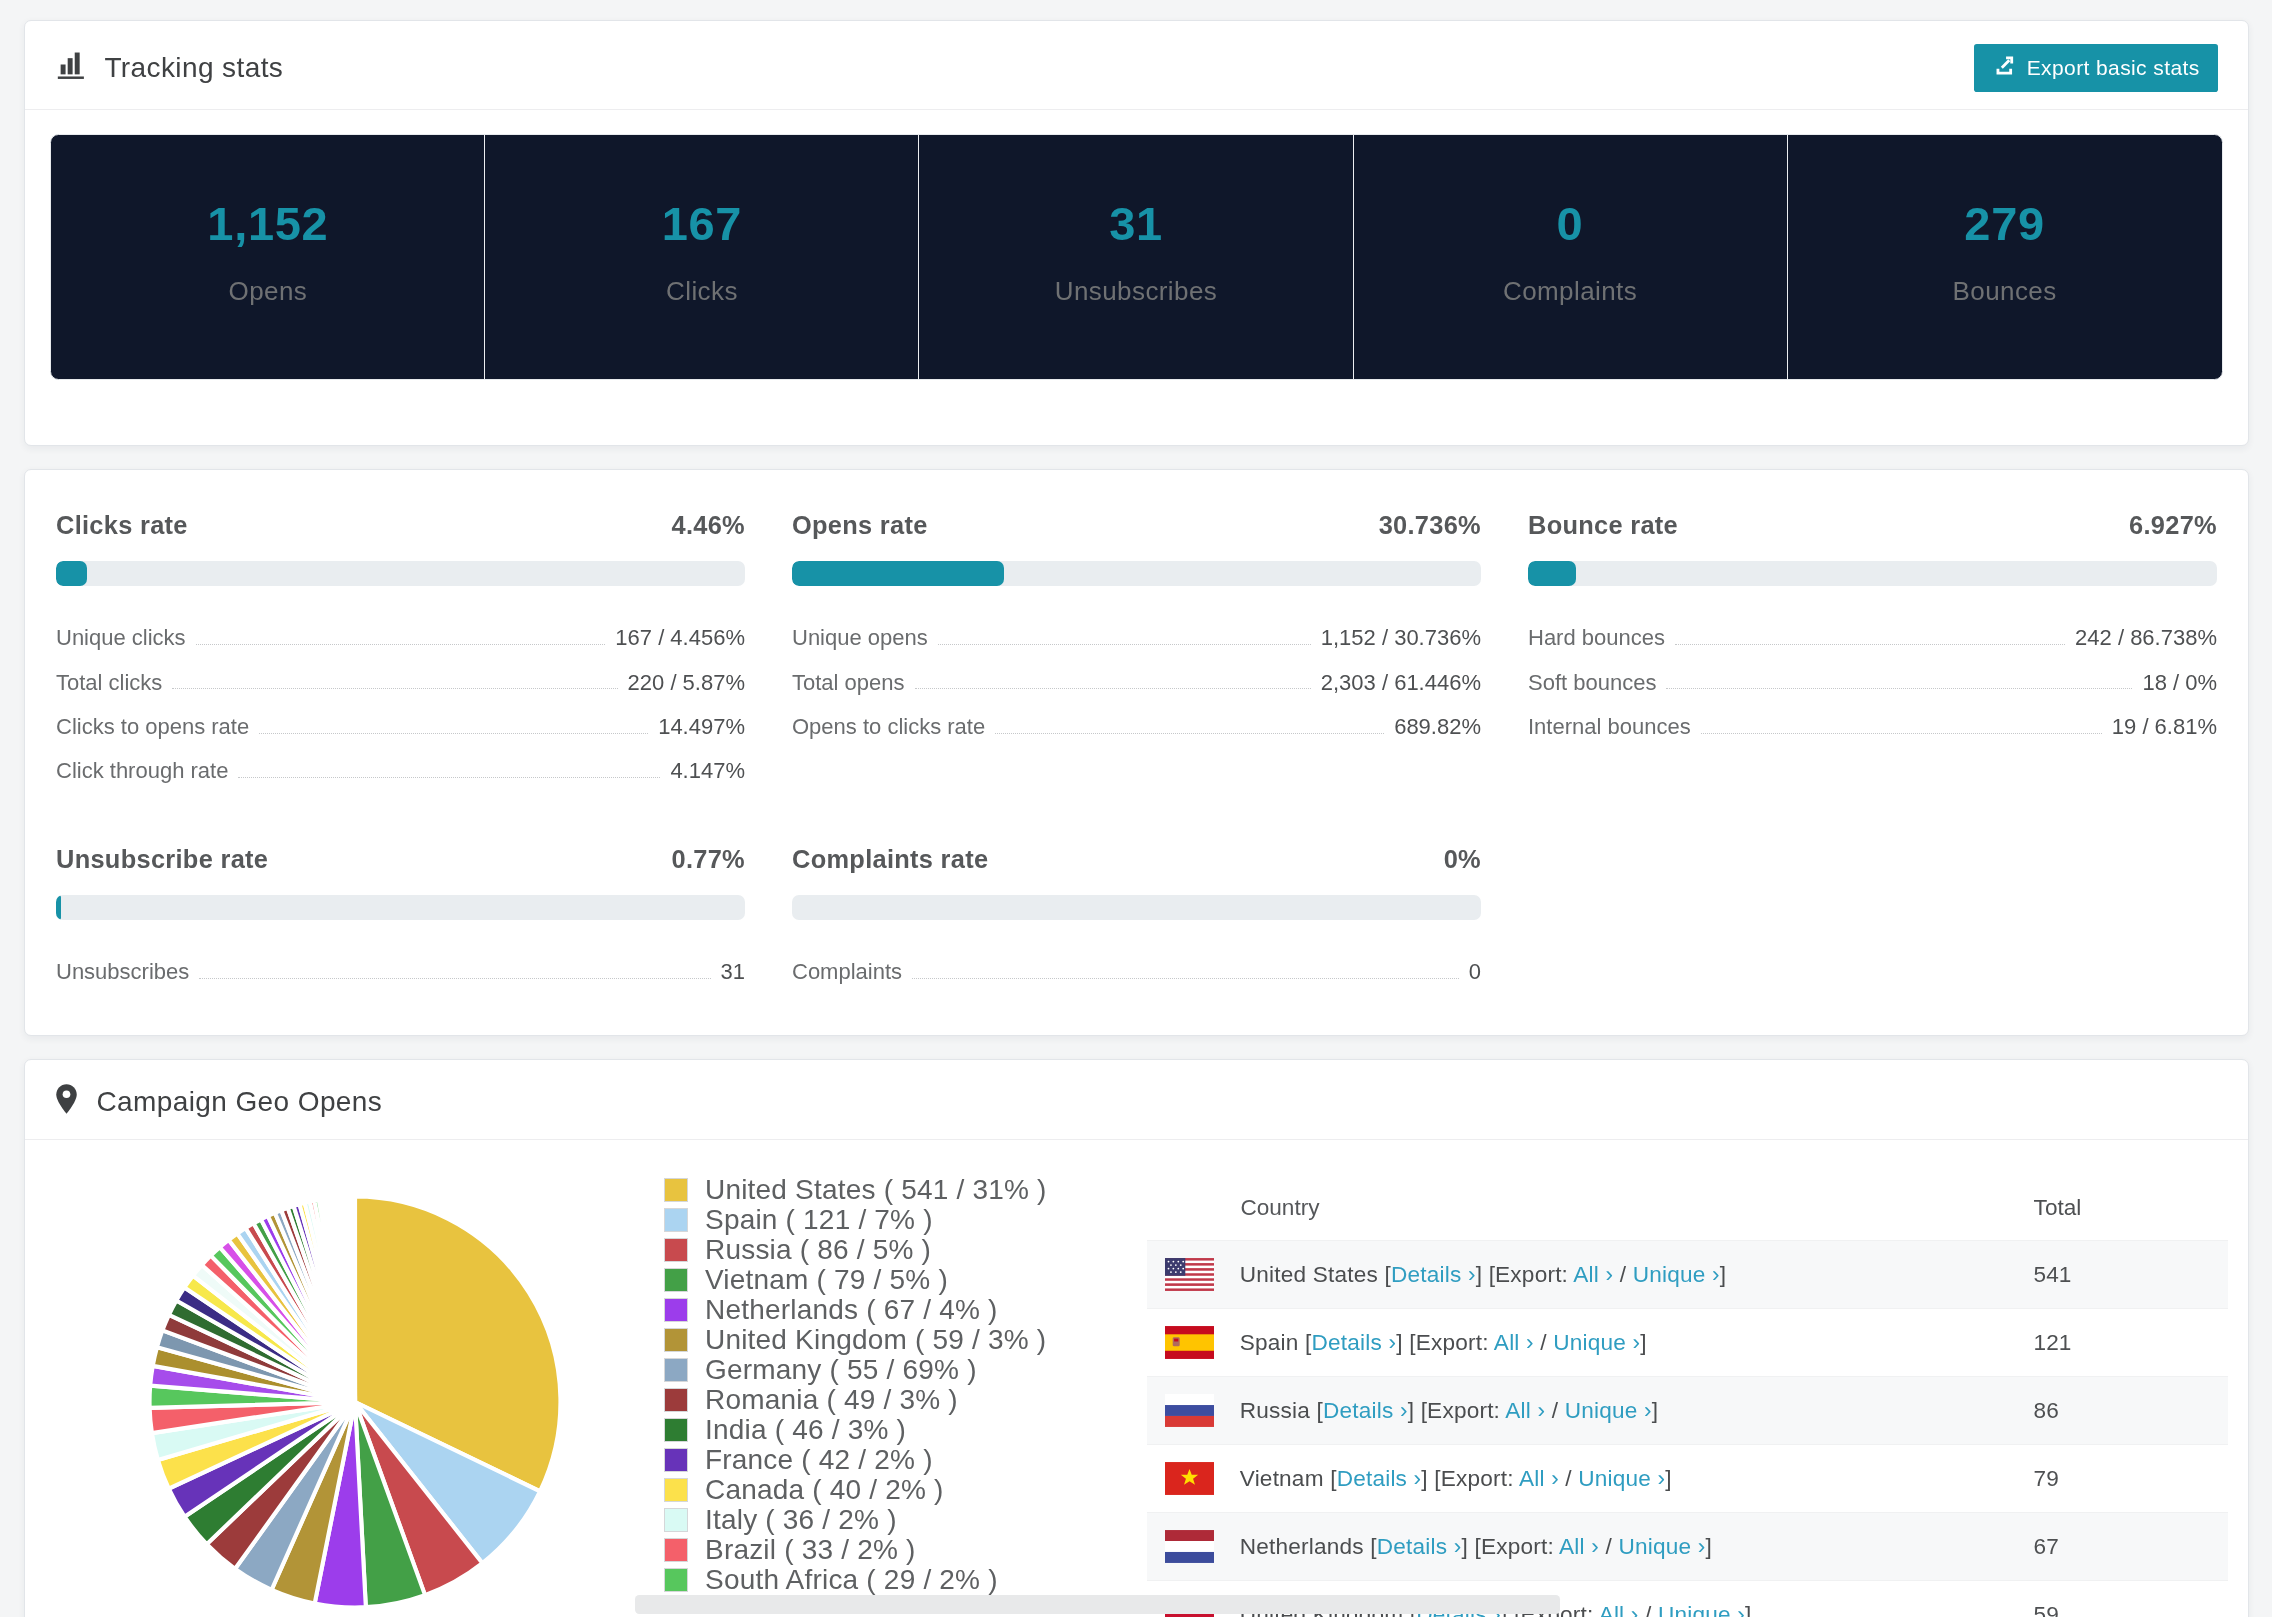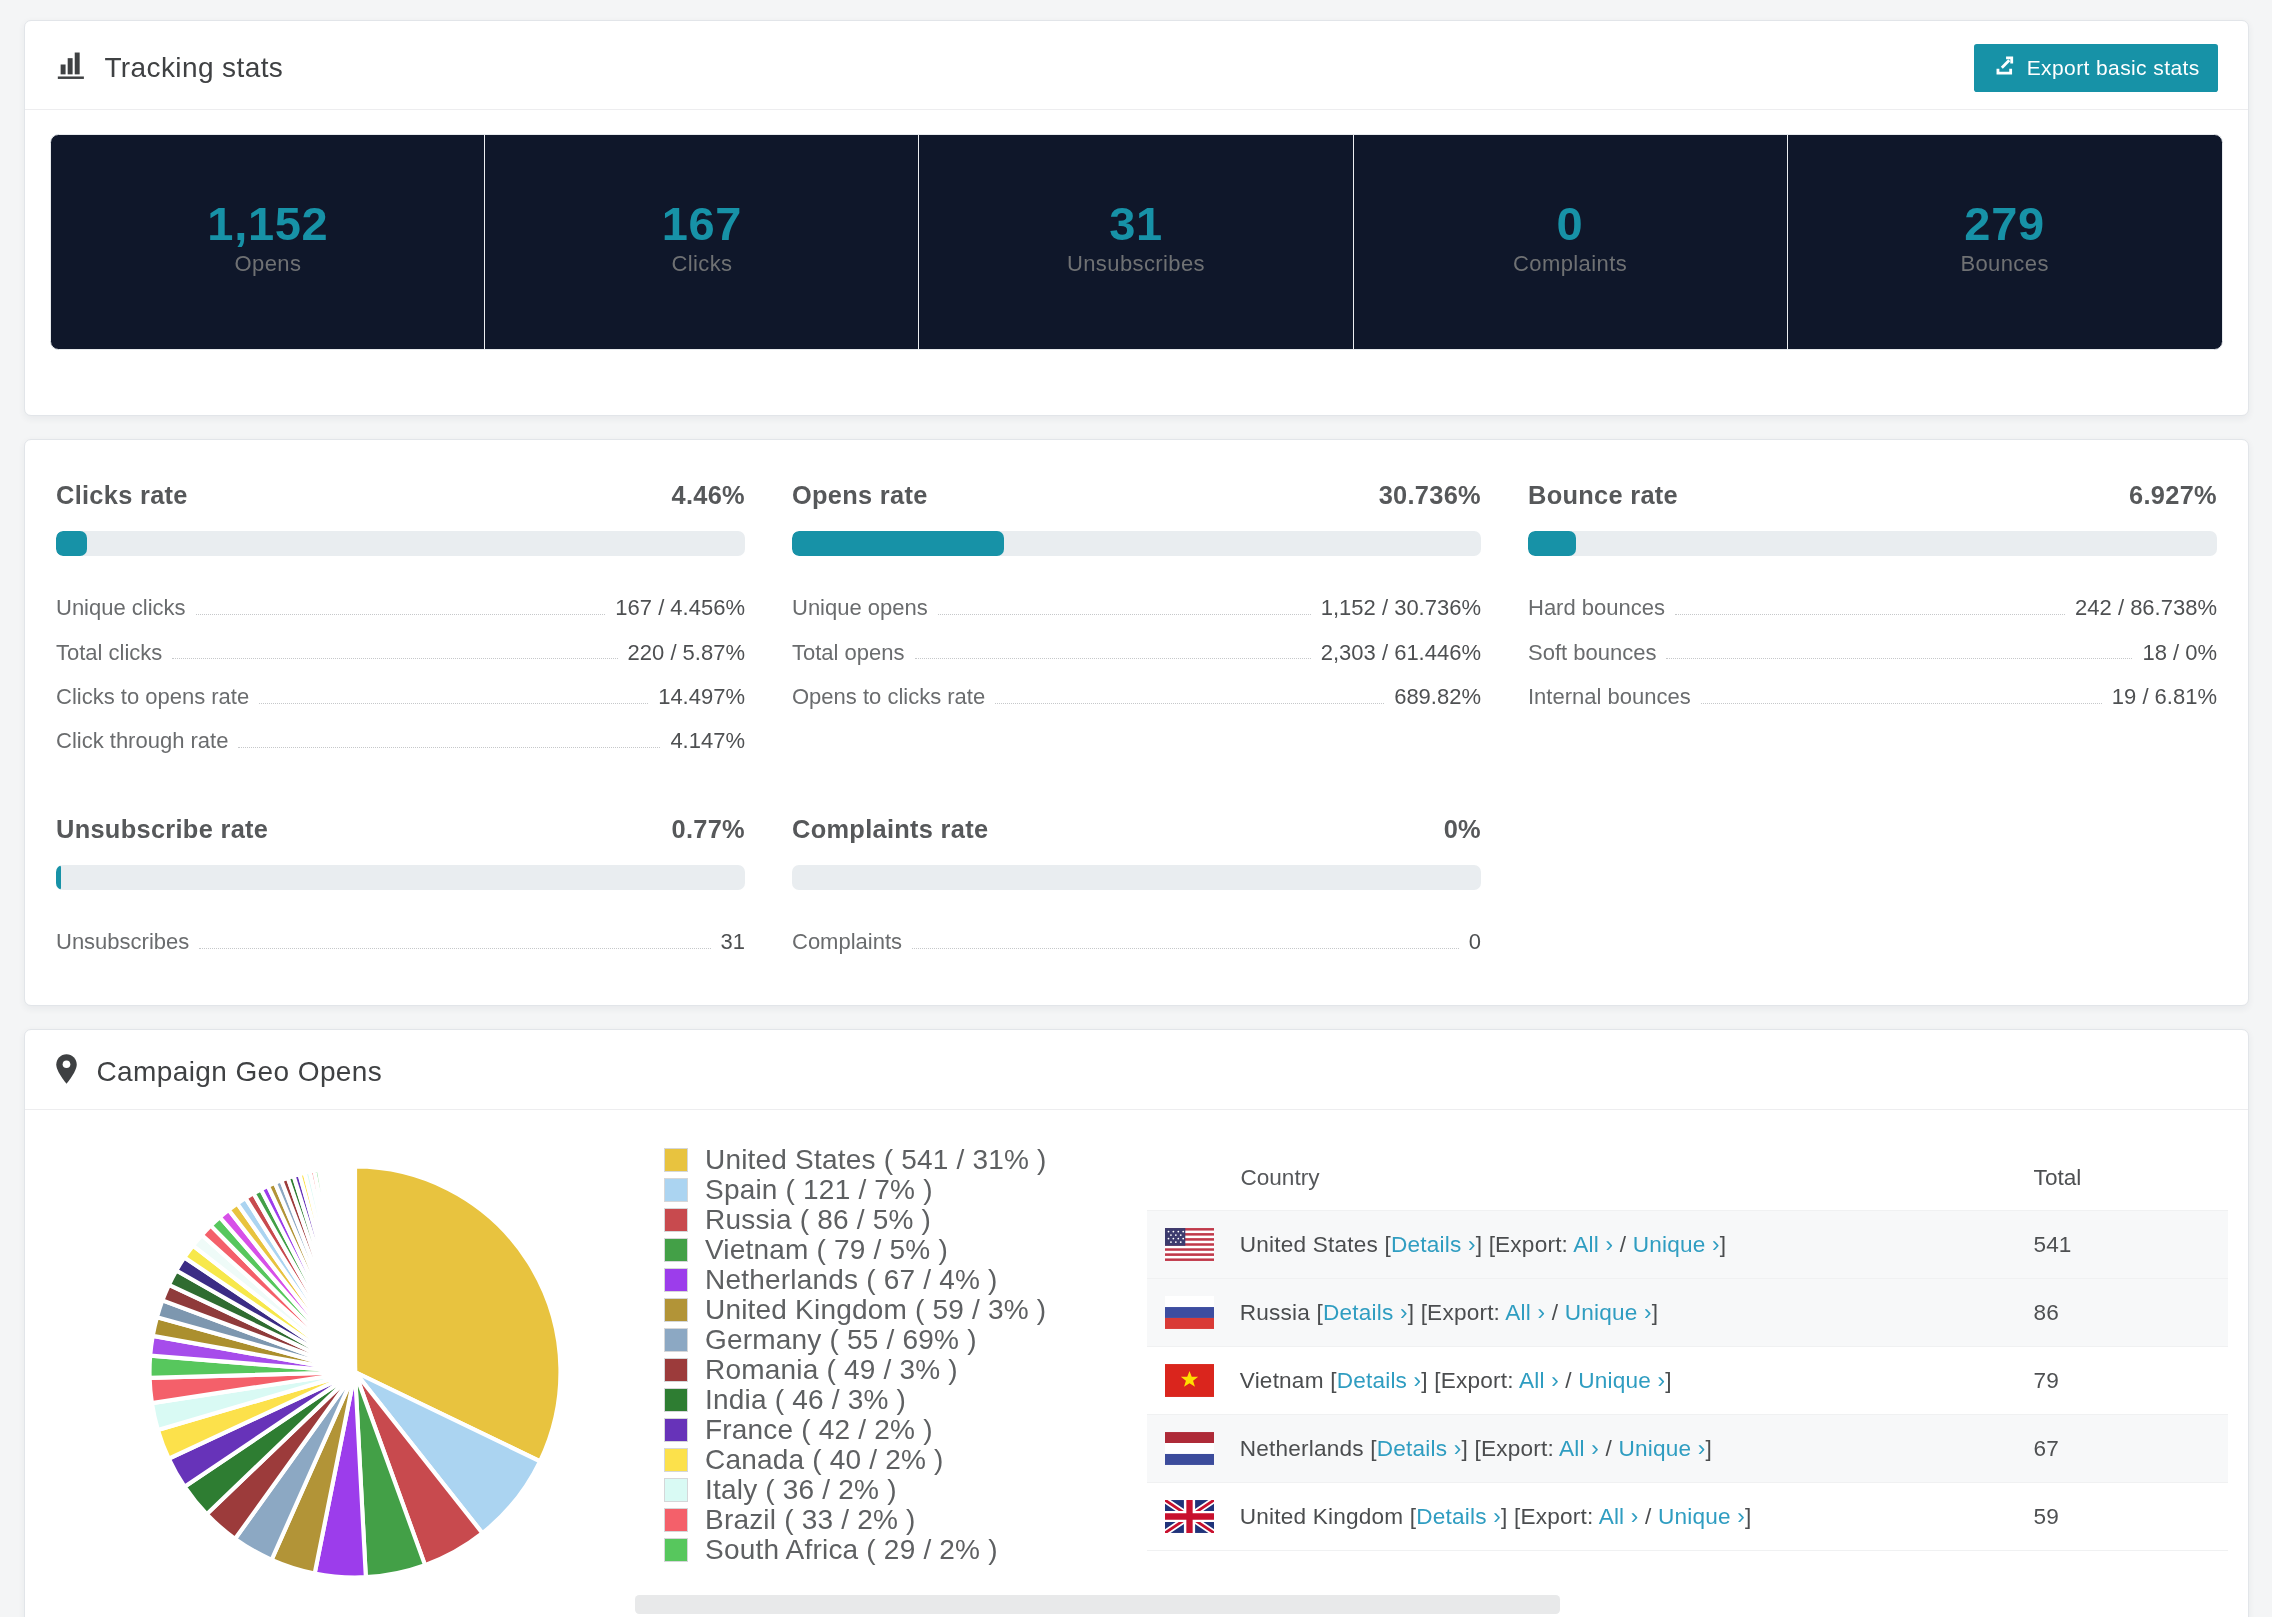--- a/index.html
+++ b/index.html
@@ -42,21 +42,21 @@
   }
   .stats-grid{
     display:grid;grid-template-columns:repeat(5,1fr);
     border:0.7px solid #e7eaed;border-radius:8.5px;
     margin:24px 25.4px 65px;
     background:#0f172a;
   }
   .stat-cell{text-align:center;padding:61px 0 72px;border-right:0.7px solid #eceef1;}
   .stat-cell:last-child{border-right:none;}
   .stat-value{font-size:47px;font-weight:bold;color:var(--accent);letter-spacing:0.7px;}
-  .stat-label{font-size:22px;color:#6f7173;margin-top:0;letter-spacing:0.4px;}
+  .stat-label{font-size:26px;color:#6f7173;margin-top:25px;letter-spacing:0.4px;}
 
   
   #card-rates{margin-top:22.6px;padding:41px 31px 41px;}
   .rates-grid{display:grid;grid-template-columns:1fr 1fr 1fr;column-gap:47px;row-gap:51px;}
   .rate-head{display:flex;justify-content:space-between;align-items:baseline;
     font-size:25.4px;font-weight:bold;color:#56585a;margin-bottom:21px;letter-spacing:0.3px;}
   .bar{height:25.4px;background:#e9edf0;border-radius:7px;overflow:hidden;}
   .bar-fill{height:100%;background:var(--accent);border-radius:7px;}
   .rate-rows{margin-top:30px;}
   .rate-row{display:flex;align-items:flex-end;font-size:22px;color:var(--text-mid);padding:9.2px 0;}
@@ -446,20 +446,34 @@
                     <circle cx="8.5" cy="20" r="1.3"></circle>
                     <circle cx="15.5" cy="20" r="1.3"></circle>
                     <circle cx="22.5" cy="20" r="1.3"></circle>
                   </g>
                 </svg>
               </span>
               <span class="country-text"><span>United States</span> [<span class="lnk">Details ›</span>] [Export: <span class="lnk">All ›</span> / <span class="lnk">Unique ›</span>]</span>
             </div>
             <div class="cell-total">541</div>
           </div>
+          <div class="trow">
+            <div class="cell-country">
+              <span class="flag">
+                <svg viewBox="0 0 70 47">
+                  <rect width="70" height="47" fill="#C60B1E"></rect>
+                  <rect y="11.8" width="70" height="23.5" fill="#FFC400"></rect>
+    <rect x="11" y="16" width="10" height="13" rx="2" fill="#B06A5E"></rect>
+                  <rect x="13" y="18" width="6" height="4" fill="#C60B1E"></rect>
+                </svg>
+              </span>
+              <span class="country-text"><span>Spain</span> [<span class="lnk">Details ›</span>] [Export: <span class="lnk">All ›</span> / <span class="lnk">Unique ›</span>]</span>
+            </div>
+            <div class="cell-total">121</div>
+          </div>
           <div class="trow alt">
             <div class="cell-country">
               <span class="flag">
                 <svg viewBox="0 0 70 47">
                   <rect width="70" height="47" fill="#fff"></rect>
                   <rect y="15.7" width="70" height="15.6" fill="#3D4DA0"></rect>
                   <rect y="31.3" width="70" height="15.7" fill="#D93A36"></rect>
                 </svg>
               </span>
               <span class="country-text"><span>Russia</span> [<span class="lnk">Details ›</span>] [Export: <span class="lnk">All ›</span> / <span class="lnk">Unique ›</span>]</span>

